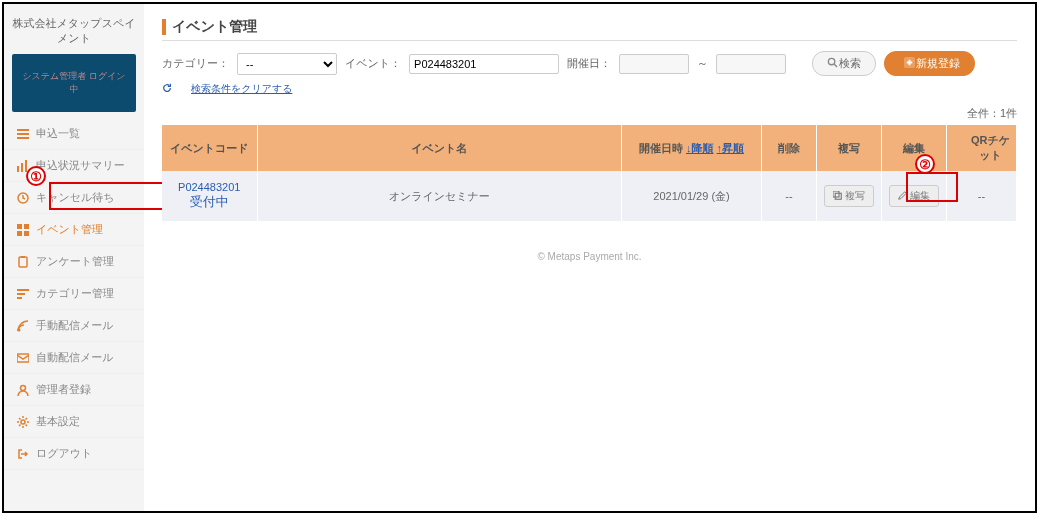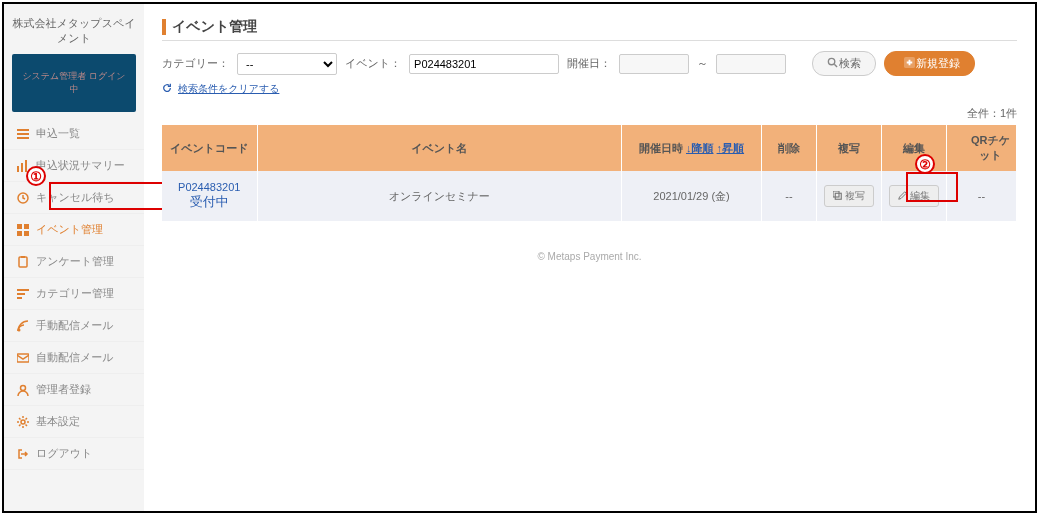--- a/index.html
+++ b/index.html
@@ -17,21 +17,21 @@
     .page-title { font-size: 14px; font-weight: bold; color: #444; }
     .filters { display: flex; align-items: center; gap: 8px; flex-wrap: wrap; margin-bottom: 6px; }
     .filters label { font-size: 11px; color: #666; }
     .filters select, .filters input[type=text] { font-size: 11px; padding: 3px 4px; border: 1px solid #ccc; border-radius: 2px; background: #fff; }
     .filters input.code { width: 150px; }
     .filters input.date { width: 70px; background: #f7f7f7; }
     .btn { display: inline-flex; align-items: center; gap: 1px; border: 1px solid #ccc; border-radius: 12px; padding: 4px 14px; font-size: 11px; cursor: pointer; background: #f5f5f5; color: #666; }
     .btn.search .ico { color: #888; }
     .btn.primary { background: #e08030; color: #fff; border-color: #e08030; padding-left: 19px; }
     .clear-row { margin: 2px 0 10px; }
-    .clear-link { color: #2a5db0; font-size: 10px; text-decoration: underline; cursor: pointer; display: inline-flex; align-items: center; gap: 6px; }
+    .clear-link { color: #2a5db0; font-size: 10px; text-decoration: underline; cursor: pointer; display: inline-flex; align-items: center; gap: 19px; }
     .count-row { text-align: right; font-size: 11px; color: #666; margin-bottom: 4px; }
     table.grid { width: 100%; border-collapse: collapse; font-size: 11px; }
     table.grid th { background: #f2b17a; color: #555; font-weight: bold; padding: 8px 6px; text-align: center; border-right: 1px solid #fff; }
     table.grid th a { color: #2a5db0; text-decoration: underline; margin-top: 8px; }
     table.grid td { background: #eef0f6; padding: 10px 6px; text-align: center; color: #666; border-right: 1px solid #fff; }
     .code-link { color: #2a5db0; text-decoration: none; }
     .status { color: #2a5db0; font-size: 13px; }
     .mini-btn { display: inline-flex; align-items: center; gap: 3px; background: #eee; border: 1px solid #ccc; border-radius: 3px; padding: 3px 8px; font-size: 10px; color: #777; cursor: pointer; }
     .footer { text-align: center; font-size: 10px; color: #aaa; margin-top: 30px; }
     

